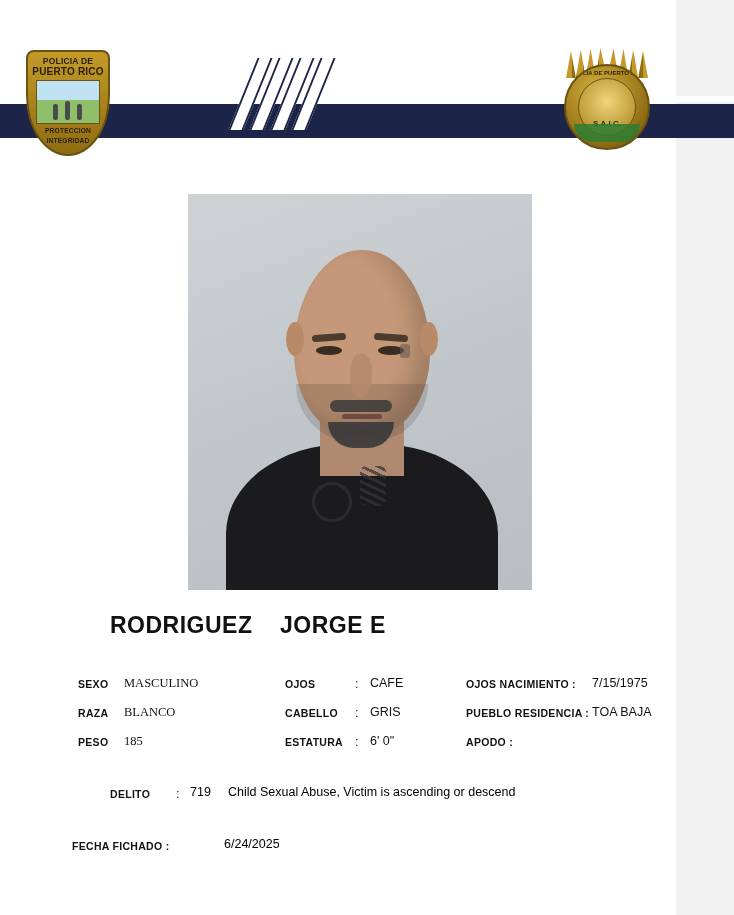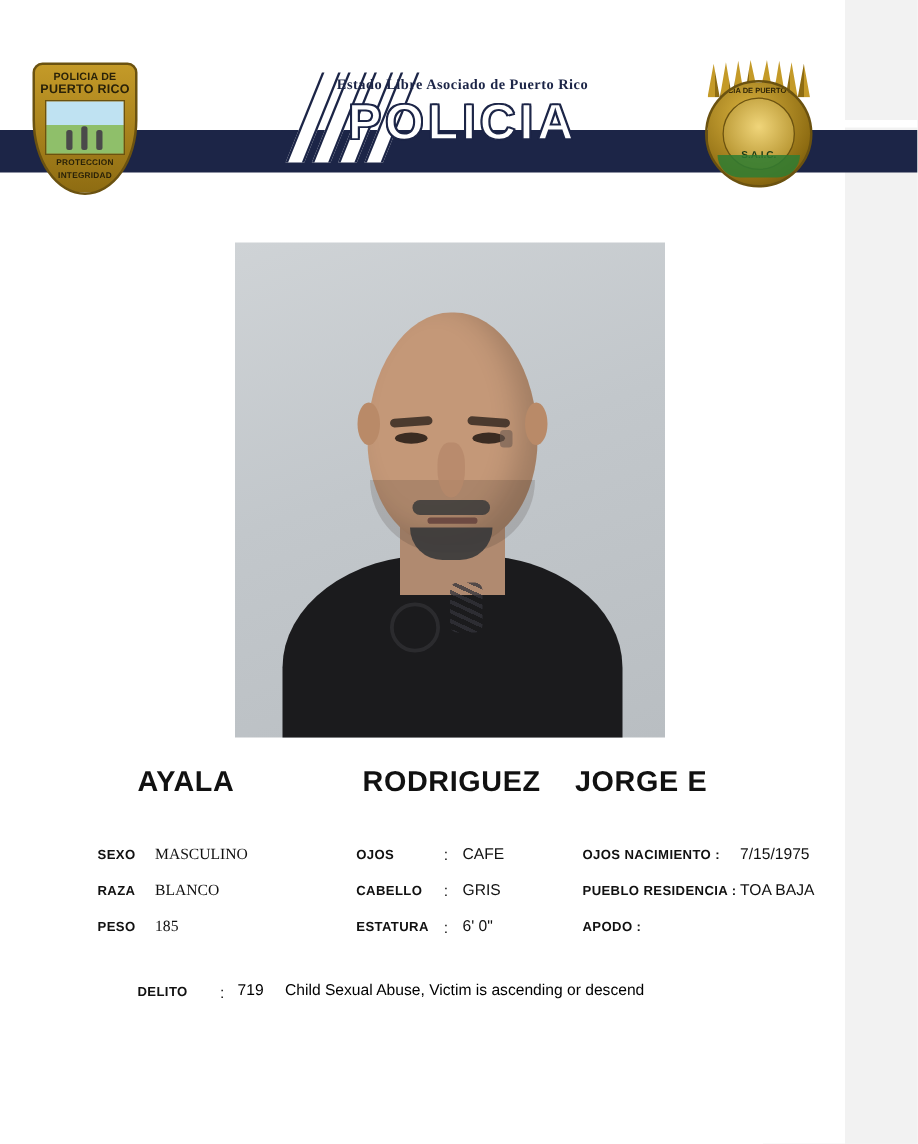--- a/index.html
+++ b/index.html
@@ -473,26 +473,20 @@
         <div class="pic">
           <div class="fig"></div>
           <div class="fig"></div>
           <div class="fig"></div>
         </div>
         <div class="t3">PROTECCION</div>
         <div class="t3">INTEGRIDAD</div>
       </div>
     </div>
 
-    <div class="header-center">
-      <div class="estado">Estado Libre Asociado de Puerto Rico</div>
-      <div class="policia-wrap">
-        <div class="policia">POLICIA</div>
-      </div>
-    </div>
 
     <div class="slashes">
       <i></i>
         <i></i>
         <i></i>
         <i></i>
     </div>
 
     <div class="badge-right">
       <div class="rays"></div>
@@ -523,21 +517,20 @@
       <div class="p-stache"></div>
       <div class="p-mouth"></div>
       <div class="p-beard"></div>
       <div class="p-tattoo1"></div>
       <div class="p-tattoo2"></div>
       <div class="p-tattoo3"></div>
     </div>
   </div>
 
   <div class="name-row">
-    <div class="n1">AYALA</div>
     <div class="n2">RODRIGUEZ</div>
     <div class="n3">JORGE</div>
     <div class="n4">E</div>
   </div>
 
   <div class="details">
 
     <div class="drow">
       <span class="lbl c1-lbl">SEXO</span>
       <span class="val c1-val">MASCULINO</span>
@@ -575,14 +568,18 @@
     </div>
   </div>
 
   <div class="delito-row">
     <span class="lbl delito-lbl">DELITO</span>
     <span class="val delito-col">:</span>
     <span class="delito-code">719</span>
     <span class="delito-desc">Child Sexual Abuse, Victim is ascending or descend</span>
   </div>
 
+  <div class="fichado-row">
+    <span class="lbl fichado-lbl">FECHA FICHADO  :</span>
+    <span class="fichado-val">6/24/2025</span>
+  </div>
 
 </div>
 
 </body></html>

